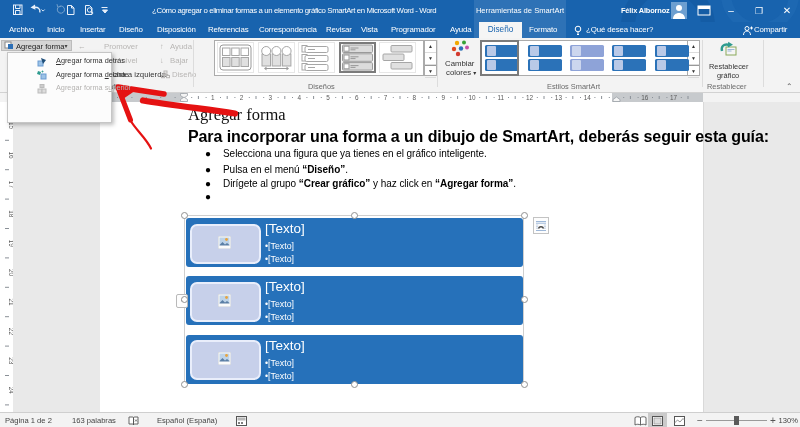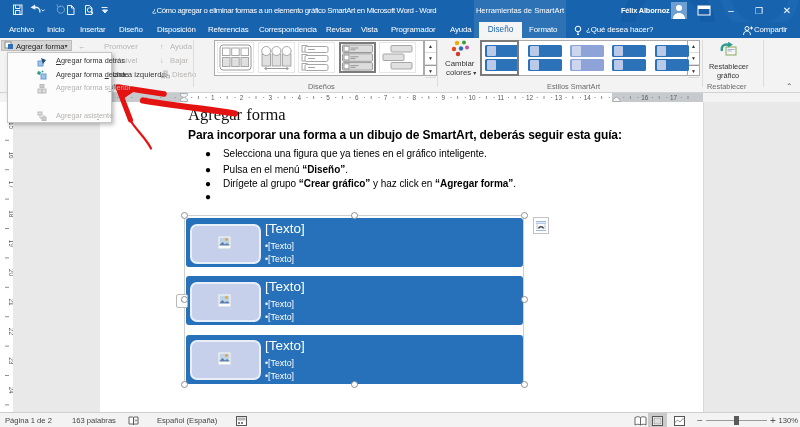--- a/index.html
+++ b/index.html
@@ -36,21 +36,21 @@
 .migrey{color:#b5b3b1;}
 
 #hruler{left:0;top:93px;width:800px;height:9px;background:#f3f3f3;}
 #vruler{left:0px;top:102px;width:13px;height:310px;background:#fff;}
 
 #docarea{left:0;top:102px;width:800px;height:310px;}
 #page{position:absolute;left:100px;top:0;width:603px;height:310px;background:#fff;}
 #leftgrey{position:absolute;left:13px;top:0;width:87px;height:310px;background:#e9e9e9;border-right:1px solid #d9d9d9;}
 #rightgrey{position:absolute;left:703px;top:0;width:97px;height:310px;background:#e9e9e9;border-left:1px solid #d9d9d9;}
 #h1{position:absolute;left:188px;top:3px;font-family:"Liberation Serif",serif;font-size:16.5px;color:#111;}
-#boldp{position:absolute;left:188px;top:25.5px;font-size:12px;letter-spacing:-0.1px;font-weight:bold;color:#000;}
+#boldp{position:absolute;left:188px;top:25.5px;font-size:16px;letter-spacing:-0.1px;font-weight:bold;color:#000;}
 .bullet{position:absolute;left:223px;font-size:10px;letter-spacing:-0.05px;color:#000;white-space:nowrap;}
 .bdot{position:absolute;left:205px;font-size:10px;color:#000;}
 
 .sarect{position:absolute;left:186px;width:337px;height:49px;background:#2671ba;border-radius:3px;}
 .ph{position:absolute;left:4px;top:5.5px;width:71px;height:40px;background:#c7d0ea;border:2.5px solid #e9eefb;border-radius:7px;box-sizing:border-box;}
 .satitle{position:absolute;left:79px;top:3px;color:#fff;font-size:13.5px;}
 .sab{position:absolute;left:79px;color:#fff;font-size:8.8px;}
 .handle{position:absolute;width:7px;height:7px;background:#fff;border:1px solid #919191;border-radius:50%;box-sizing:border-box;z-index:30;}
 
 #statusbar{left:0;top:412px;width:800px;height:15px;background:#f3f3f3;border-top:1px solid #cfcfcf;font-size:7.6px;color:#444;}
@@ -481,28 +481,20 @@
       <span>Agregar forma <u>d</u>elante</span>
     </div>
   <div class="mi migrey" style="top:28.4px;">
       <svg class="ic" width="10" height="10" viewBox="0 0 10 10">
         <rect x="1" y="5" width="4" height="4" fill="#ddd" stroke="#bbb"></rect>
         <rect x="5" y="5" width="4" height="4" fill="#ddd" stroke="#bbb"></rect>
         <rect x="3" y="0.5" width="4" height="3" fill="#ccc" stroke="#bbb"></rect>
       </svg>
       <span>Agregar forma s<u>u</u>perior</span>
     </div>
-  <div class="mi migrey" style="top:55.8px;">
-      <svg class="ic" width="10" height="10" viewBox="0 0 10 10">
-        <rect x="1" y="1" width="4" height="3" fill="#ddd" stroke="#bbb"></rect>
-        <rect x="5" y="6" width="4" height="3.5" fill="#ccc" stroke="#bbb"></rect>
-        <path d="M3 4v3h2M7 4v2" fill="none" stroke="#bbb"></path>
-      </svg>
-      <span>Agregar asis<u>t</u>ente</span>
-    </div>
 </div>
 
 <svg class="abs" style="left:105px;top:78px;z-index:55;" width="140" height="80" viewBox="0 0 140 80">
   <polygon points="12,8 32,11.5 18,21" fill="#e51212"></polygon>
   <g stroke="#e51212" fill="none" stroke-linecap="round">
     <path d="M13 9 L59 16" stroke-width="5.5"></path>
     <path d="M13 9.5 L25.5 42" stroke-width="5"></path>
     <path d="M38 22.5 C62 26.5 95 30.5 130 35.5" stroke-width="6.3"></path>
     <path d="M25.5 42.5 C31 52 41 60 46 70.5" stroke-width="2.2"></path>
   </g>

